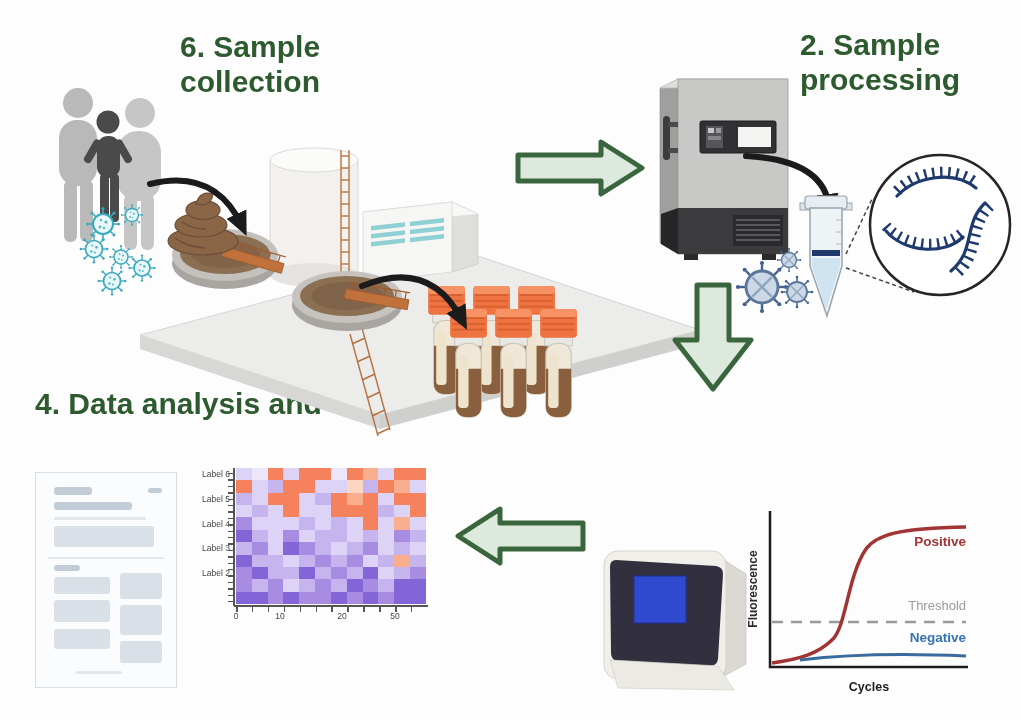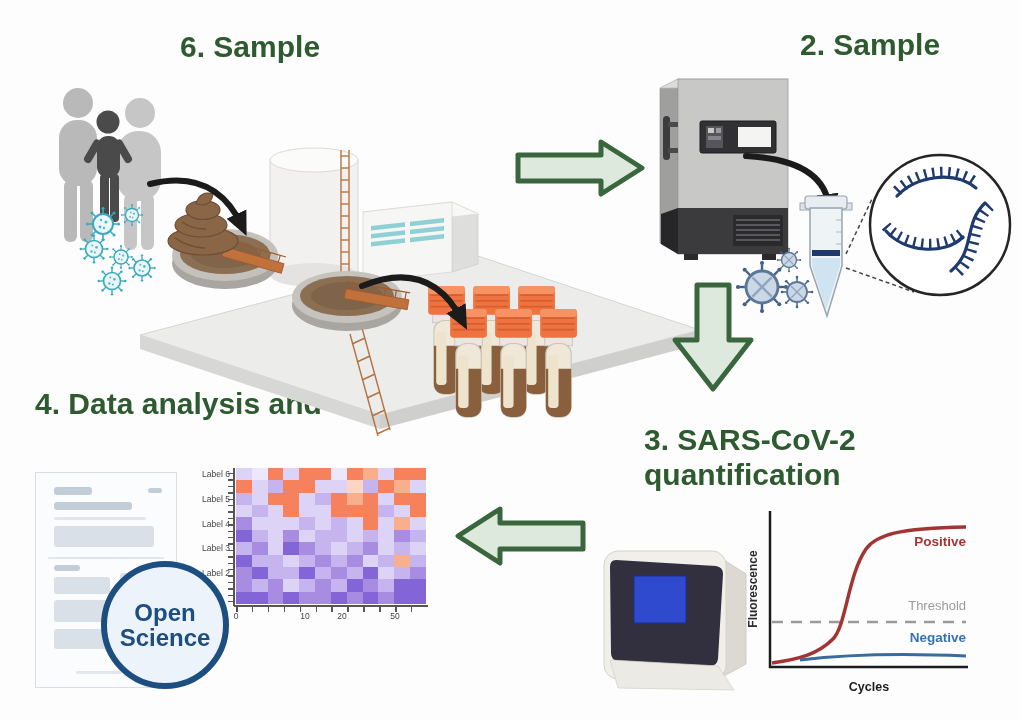--- a/index.html
+++ b/index.html
@@ -38,27 +38,25 @@
   .hm-yl{position:absolute;left:0;width:34px;text-align:right;font-size:8.5px;color:#444;}
   .hm-xt{position:absolute;top:153px;width:20px;text-align:center;font-size:8.5px;color:#444;}
 </style>
 </head>
 <body>
 
 <div id="canvas">
 
   <div class="step-title" style="left:180px;top:30px;">
     <span class="tl">6. Sample</span>
+    <span class="tl">collection</span>
   </div>
   <div class="step-title" style="left:800px;top:28px;">
     <span class="tl">2. Sample</span>
-  </div>
-  <div class="step-title" style="left:644px;top:423px;">
-    <span class="tl">3. SARS-CoV-2</span>
-    <span class="tl">quantification</span>
+    <span class="tl">processing</span>
   </div>
   <div class="step-title" style="left:35px;top:387px;">
     <span class="tl">4. Data analysis and</span>
   </div>
 
   <svg class="abs" style="left:0;top:80px;" width="720" height="380" viewBox="0 80 720 380">
     <defs>
       <marker id="ah1" markerWidth="4" markerHeight="4" refX="6" refY="5" viewBox="0 0 11 10" orient="auto">
         <path d="M0,0L11,5L0,10z" fill="#1b1b1b"></path>
       </marker>
@@ -546,23 +544,19 @@
         <div class="hm-cell" style="background: rgb(132, 101, 216);"></div>
         <div class="hm-cell" style="background: rgb(167, 140, 226);"></div>
         <div class="hm-cell" style="background: rgb(132, 101, 216);"></div>
         <div class="hm-cell" style="background: rgb(167, 140, 226);"></div>
         <div class="hm-cell" style="background: rgb(132, 101, 216);"></div>
         <div class="hm-cell" style="background: rgb(132, 101, 216);"></div>
       </div>
     <div class="hm-xaxis"></div>
     <div class="hm-xticks"></div>
     <span class="hm-xt" style="left:30px;">0</span>
-    <span class="hm-xt" style="left:99px;">10</span>
+    <span class="hm-xt" style="left:74px;">10</span>
     <span class="hm-xt" style="left:136px;">20</span>
     <span class="hm-xt" style="left:189px;">50</span>
   </div>
 
-  <div id="os">
-    <span>Open</span>
-    <span>Science</span>
-  </div>
 
 </div>
 
 </body></html>

